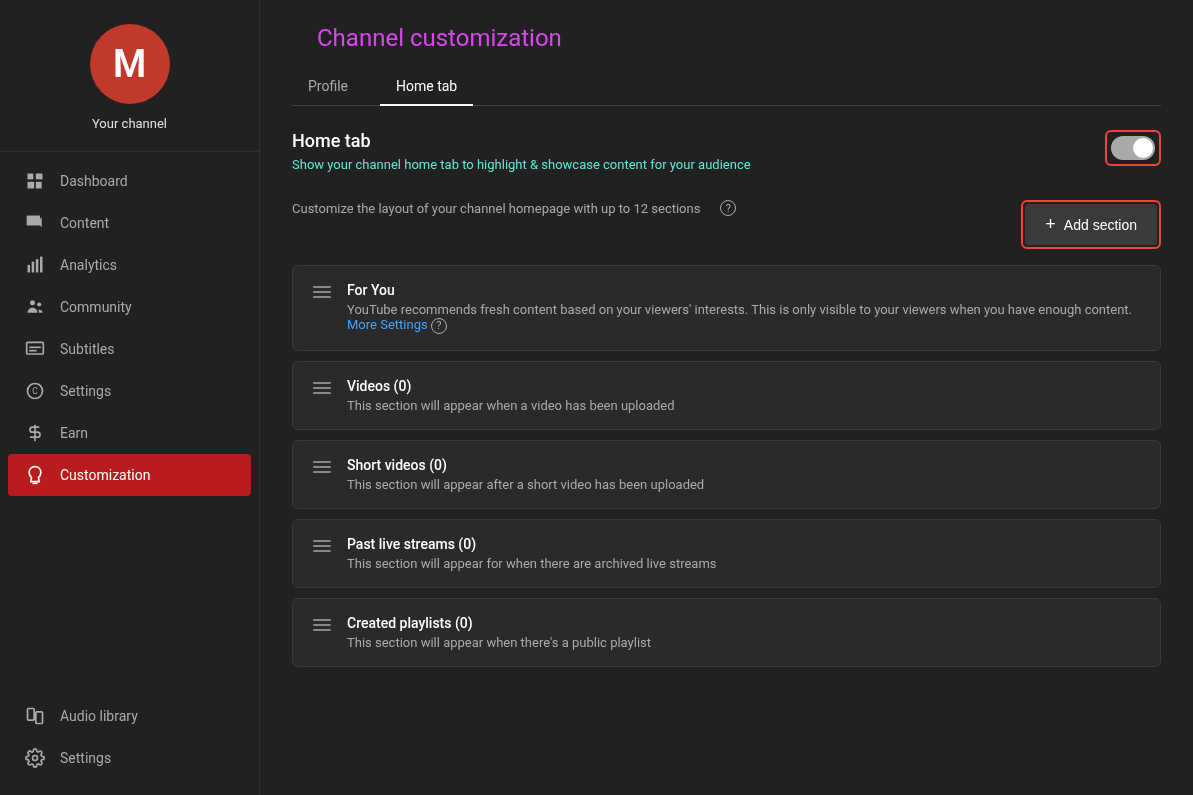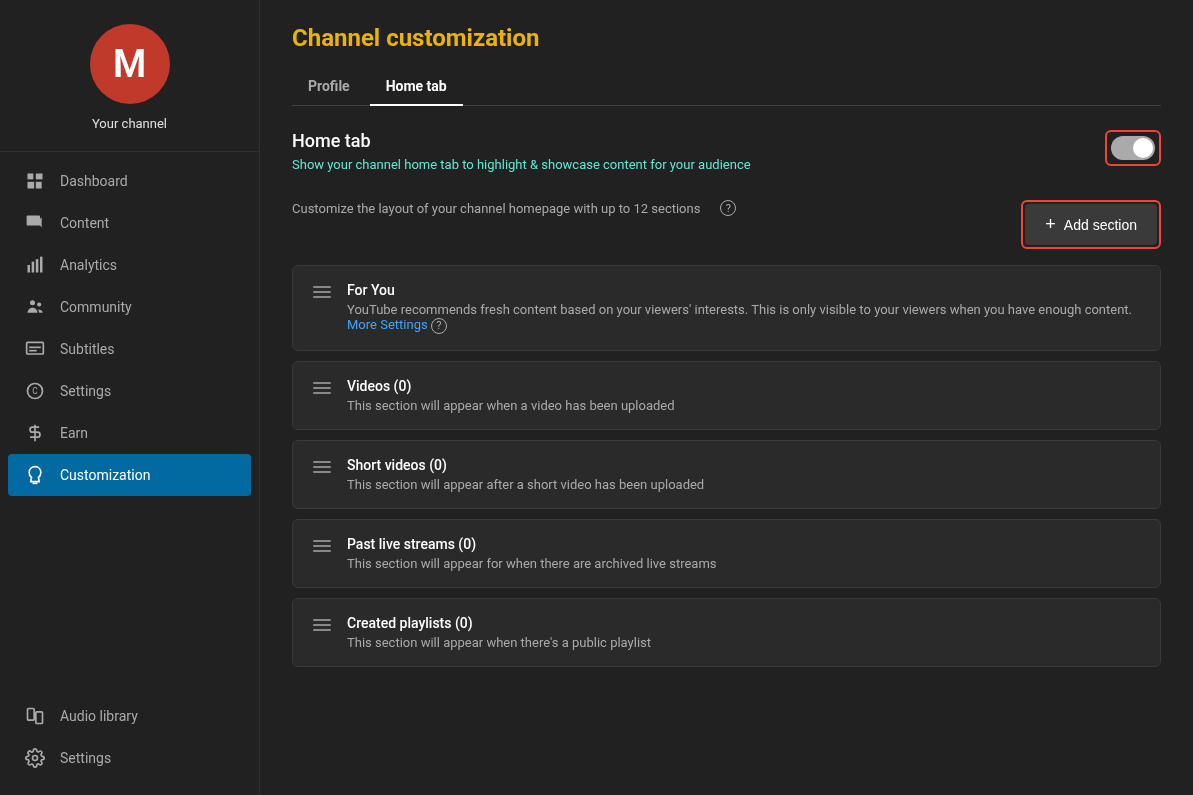--- a/index.html
+++ b/index.html
@@ -62,21 +62,21 @@
       align-items: center;
       padding: 10px 16px;
       border-radius: 4px;
       cursor: pointer;
       font-size: 14px;
       color: #aaa;
       gap: 14px;
     }
 
     .sidebar-item.active {
-      background: #0369a1;
+      background: #b91c1c;
       color: #fff;
     }
 
     .sidebar-icon {
       width: 22px;
       height: 22px;
       display: flex;
       align-items: center;
       justify-content: center;
       flex-shrink: 0;
@@ -102,30 +102,30 @@
       overflow-y: auto;
       background: #212121;
     }
 
     .page-header {
       padding: 24px 32px 0;
     }
 
     .page-title {
       font-size: 24px;
-      font-weight: 700;
-      color: #eab308;
+      font-weight: 400;
+      color: #d946ef;
       margin-bottom: 16px;
+      margin-left: 25px;
     }
 
     .tabs-bar {
       display: flex;
       border-bottom: 1px solid #404040;
-      gap: 4px;
-      font-weight: bold;
+      gap: 16px;
     }
 
     .tab {
       padding: 10px 16px;
       font-size: 14px;
       color: #aaa;
       cursor: pointer;
       border-bottom: 2px solid transparent;
       margin-bottom: -1px;
     }

